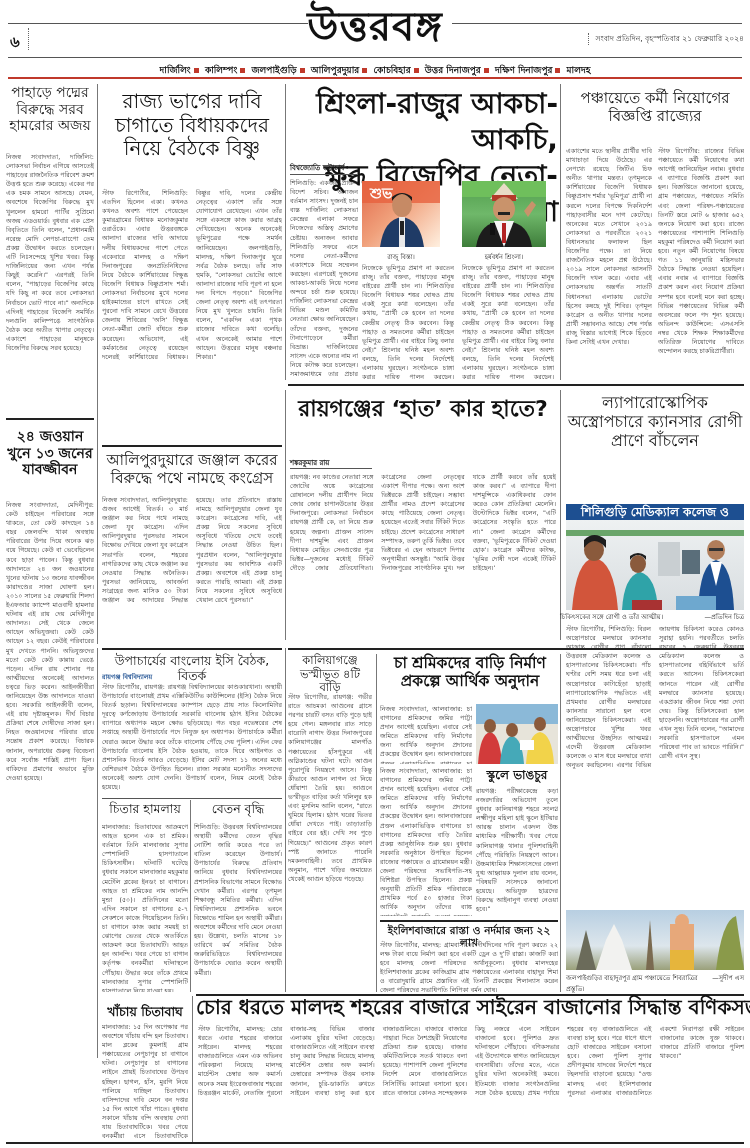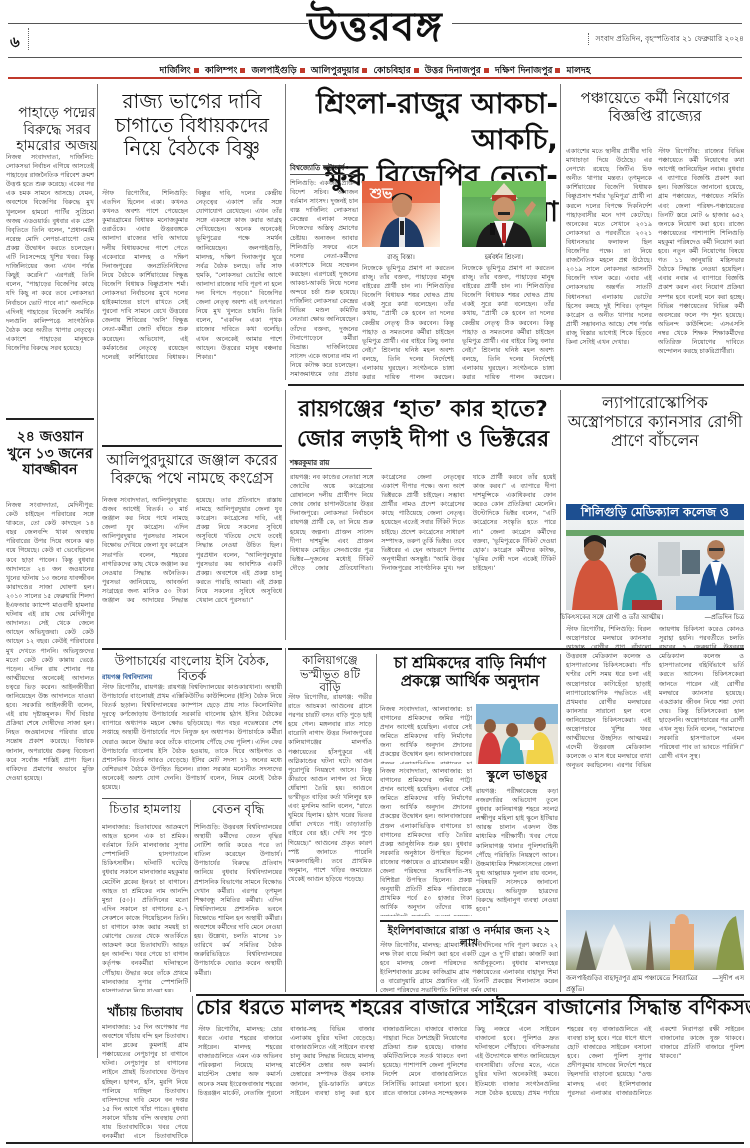--- a/index.html
+++ b/index.html
@@ -49,21 +49,21 @@
   <span class="item">কালিম্পং</span><span class="sep"></span>
   <span class="item">জলপাইগুড়ি</span><span class="sep"></span>
   <span class="item">আলিপুরদুয়ার</span><span class="sep"></span>
   <span class="item">কোচবিহার</span><span class="sep"></span>
   <span class="item">উত্তর দিনাজপুর</span><span class="sep"></span>
   <span class="item">দক্ষিণ দিনাজপুর</span><span class="sep"></span>
   <span class="item">মালদহ</span>
 </div>
 <div class="rule red" style="left:8px; width:734px; top:77px;"></div>
 
-<div class="hl" style="left:6px; top:104px; width:88px; font-size:14px;margin-left:7px;">পাহাড়ে পদ্মের বিরুদ্ধে সরব হামরোর অজয়</div>
+<div class="hl" style="left:6px; top:84px; width:88px; font-size:14px;">পাহাড়ে পদ্মের বিরুদ্ধে সরব হামরোর অজয়</div>
 <div class="body" style="left:6px; top:152px; width:88px; height:262px;">নিজস্ব সংবাদদাতা, দার্জিলিং: লোকসভা নির্বাচন এগিয়ে আসতেই পাহাড়ের রাজনৈতিক পরিবেশ ক্রমশ উত্তপ্ত হতে শুরু করেছে। একের পর এক চমক সামনে আসছে। যেমন, অবশেষে বিজেপির বিরুদ্ধে মুখ খুললেন হামরো পার্টির সুপ্রিমো অজয় এডওয়ার্ড। বুধবার এক প্রেস বিবৃতিতে তিনি বলেন, "প্রধানমন্ত্রী নরেন্দ্র মোদি লেপচা-রাপেো তেম প্রকল্প উদ্বোধন করতে চলেছেন। এটি নিঃসন্দেহে খুশির খবর। কিন্তু দার্জিলিংয়ের জন্য এখন পর্যন্ত কিছুই করেনি।" এরপরই তিনি বলেন, "পাহাড়ের বিজেপির কাছে যদি কিছু না করে তবে লোকসভা নির্বাচনে ভোট পাবে না।" অন্যদিকে এদিনই পাহাড়ের বিজেপি সমর্থিত দলগুলি কালিম্পঙে সাংগঠনিক বৈঠক করে অতীত থাপার নেতৃত্বে। একাংশে পাহাড়ের মানুষকে বিজেপির বিরুদ্ধে সরব হয়েছে।</div>
 <div class="vrule" style="left:97px; top:84px; height:560px;"></div>
 
 <div class="hl" style="left:102px; top:90px; width:180px; font-size:20px; font-weight:normal;">রাজ্য ভাগের দাবি চাগাতে বিধায়কদের নিয়ে বৈঠকে বিষ্ণু</div>
 <div class="body cols2" style="left:102px; top:188px; width:180px; height:250px;">স্টাফ রিপোর্টার, শিলিগুড়ি: এতদিন ছিলেন একা। কখনও কখনও অবশ্য পাশে পেয়েছেন কুমারগ্রামের বিধায়ক মনোজকুমার ওরাওঁকে। এবার উত্তরবঙ্গকে আলাদা রাজ্যের দাবি আদায়ে দলীয় বিধায়কদের পাশে পেতে একেবারে মালদহ ও দক্ষিণ দিনাজপুরের জনপ্রতিনিধিদের নিয়ে বৈঠকে কার্শিয়াংয়ের বিক্ষুব্ধ বিজেপি বিধায়ক বিষ্ণুপ্রসাদ শর্মা। লোকসভা নির্বাচনের মুখে দলের হাইকমান্ডের চাপে রাখতে সেই পুরনো দাবি সামনে রেখে উত্তরের জেলায় শিবিরের 'অসি' বিক্ষুব্ধ নেতা-কর্মীরা জোট বাঁধতে শুরু করেছেন। অভিযোগ, এই কর্মকাণ্ডের নেতৃত্বে রয়েছেন দলেরই কার্শিয়াংয়ের বিধায়ক। বিষ্ণুর দাবি, দলের কেন্দ্রীয় নেতৃত্বের একাংশ তাঁর সঙ্গে যোগাযোগ রেখেছেন। এখন তাঁর সঙ্গে একসঙ্গে কাজ করার আগ্রহ দেখিয়েছেন। অনেক অনেকেই ভূমিপুত্রের পক্ষে সমর্থন জানিয়েছেন। জলপাইগুড়ি, মালদহ, দক্ষিণ দিনাজপুর ঘুরে সর্বত্র বৈঠক চলছে। তাঁর সাফ হুমকি, "লোকসভা ভোটের আগে আলাদা রাজ্যের দাবি পূরণ না হলে দল বিপদে পড়বে।" বিজেপির জেলা নেতৃত্ব অবশ্য এই তৎপরতা নিয়ে মুখ খুলতে চায়নি। তিনি বলেন, "একদিন একা পৃথক রাজ্যের দাবিতে কথা বলেছি। এখন অনেকেই আমার পাশে আছেন। উত্তরের মানুষ বঞ্চনার শিকার।"</div>
 <div class="vrule" style="left:285px; top:84px; height:296px;"></div>
 
 <div class="hl" style="left:288px; top:86px; width:270px; font-size:28px; font-weight:bold; line-height:36px;text-align:right;">
   <div>শ্রিংলা-রাজুর আকচা-আকচি,</div>
   <div>ক্ষুব্ধ বিজেপির নেতা-কর্মীরা</div>
@@ -118,21 +118,20 @@
 <div class="hl" style="left:6px; top:428px; width:88px; font-size:14px; font-weight:bold;">২৪ জওয়ান খুনে ১৩ জনের যাবজ্জীবন</div>
 <div class="body" style="left:6px; top:500px; width:88px; height:500px;">নিজস্ব সংবাদদাতা, মেদিনীপুর: কেউ চাইছেন পরিবারের সঙ্গে থাকতে, তো কেউ কাদছেন ১৪ বছর জেলবন্দি থাকা অবস্থায় পরিবারের উপর দিয়ে অনেক ঝড় বয়ে গিয়েছে। কেউ বা ভেবেছিলেন কবে ছাড়া পাবেন। কিন্তু বুধবার আদালতে ২৪ জন জওয়ানের খুনের ঘটনায় ১৩ জনের যাবজ্জীবন কারাদণ্ডের সাজা ঘোষণা হল। ২০১০ সালের ১৫ ফেব্রুয়ারি শিলদা ইএফআর ক্যাম্পে মাওবাদী হামলার ঘটনায় এই রায় দেয় মেদিনীপুর আদালত। সেই থেকে জেলে আছেন অভিযুক্তরা। কেউ কেউ আছেন ১২ বছর। কেউই পরিবারের মুখ দেখতে পাননি। অভিযুক্তদের মতো কেউ কেউ কান্নায় ভেঙে পড়েন। এদিন রায় শোনার পর আত্মীয়দের অনেকেই আদালত চত্বরে ভিড় করেন। আইনজীবীরা জানিয়েছেন উচ্চ আদালতে যাওয়া হবে। সরকারি আইনজীবী বলেন, এই রায় দৃষ্টান্তমূলক। দীর্ঘ বিচার প্রক্রিয়া শেষে দোষীদের সাজা হল। নিহত জওয়ানদের পরিবার রায়ে সন্তোষ প্রকাশ করেছে। বিচারক জানান, অপরাধের গুরুত্ব বিবেচনা করে সর্বোচ্চ শাস্তিই প্রাপ্য ছিল। বাকিদের প্রমাণের অভাবে মুক্তি দেওয়া হয়েছে।</div>
 
 <div class="rule thick" style="left:102px; width:180px; top:445px;"></div>
 <div class="hl" style="left:102px; top:452px; width:180px; font-size:15px;">আলিপুরদুয়ারে জঞ্জাল করের বিরুদ্ধে পথে নামছে কংগ্রেস</div>
 <div class="body cols2" style="left:102px; top:495px; width:180px; height:150px;">নিজস্ব সংবাদদাতা, আলিপুরদুয়ার: গুজব আগেই বিতর্ক। ৩ মার্চ জঞ্জাল কর নিয়ে পথে নামছে জেলা যুব কংগ্রেস। এদিন আলিপুরদুয়ার পুরসভার সামনে বিক্ষোভ দেখিয়ে জেলা যুব কংগ্রেস সভাপতি বলেন, শহরের নাগরিকদের কাছ থেকে জঞ্জাল কর নেওয়ার সিদ্ধান্ত অনৈতিক। পুরসভা জানিয়েছে, আবর্জনা সংগ্রহের জন্য মাসিক ৫০ টাকা জঞ্জাল কর আদায়ের সিদ্ধান্ত হয়েছে। তার প্রতিবাদে রাস্তায় নামছে আলিপুরদুয়ার জেলা যুব কংগ্রেস। কংগ্রেসের দাবি, এই প্রকল্প নিয়ে সকলের সুবিধে অসুবিধে খতিয়ে দেখে তবেই সিদ্ধান্ত নেওয়া উচিত ছিল। পুরপ্রধান বলেন, "আলিপুরদুয়ার পুরসভার কয় আবশ্যিক একটি প্রকল্প। অবশেষে এই প্রকল্প চালু করতে পারছি আমরা। এই প্রকল্প নিয়ে সকলের সুবিধে অসুবিধে খেয়াল রেখে পুরসভা।"</div>
 <div class="vrule" style="left:285px; top:390px; height:250px;"></div>
 
 <div class="hl" style="left:288px; top:394px; width:270px; font-size:22px; font-weight:bold; line-height:30px;">
   <div>রায়গঞ্জের ‘হাত’ কার হাতে?</div>
-  <div>জোর লড়াই দীপা ও ভিক্টরের</div>
 </div>
 <div class="byline" style="left:290px; top:457px;">শঙ্করকুমার রায়</div>
 <div class="rule" style="left:290px; width:82px; top:468px;"></div>
 <div class="body cols3" style="left:290px; top:472px; width:266px; height:170px;">রায়গঞ্জ: নব কাণ্ডের নেতারা সঙ্গে জোটের অঙ্কে কংগ্রেসের রোষানলে দলীয় প্রার্থীপদ নিয়ে জোর জোর চাপানউতোর উত্তর দিনাজপুরে। লোকসভা নির্বাচনে রায়গঞ্জ প্রার্থী কে, তা নিয়ে শুরু হয়েছে জল্পনা। প্রাক্তন সাংসদ দীপা দাশমুন্সি এবং প্রাক্তন বিধায়ক মোহিত সেনগুপ্তের পুত্র ভিক্টর—দুজনের মধ্যেই টিকিট দৌড়ে জোর প্রতিযোগিতা। কংগ্রেসের জেলা নেতৃত্বের একাংশ দীপার পক্ষে। অন্য অংশ ভিক্টরকে প্রার্থী চাইছেন। সম্ভাব্য প্রার্থীর নামও প্রদেশ কংগ্রেসের কাছে পাঠিয়েছে জেলা নেতৃত্ব। হয়েছেন এতেই সবার টিকিট দিতে চাইছে। প্রদেশ কংগ্রেসের সাধারণ সম্পাদক, তরুণ তুর্কি ভিক্টর। তবে ভিক্টরের এ হেন আচরণে দিপার অনুগামীরা অসন্তুষ্ট। "আমি উত্তর দিনাজপুরের সাংগঠনিক মুখ। দল যাকে প্রার্থী করবে তাঁর হয়েই কাজ করব।" এ ব্যাপারে দীপা দাশমুন্সিকে একাধিকবার ফোন করেও কোন প্রতিক্রিয়া মেলেনি। উল্টোদিকে ভিক্টর বলেন, "এটি কংগ্রেসের সংস্কৃতি হতে পারে না।" জেলা কংগ্রেস কর্মীদের বক্তব্য, 'ভূমিপুত্রকে টিকিট দেওয়া হোক'। কংগ্রেস কর্মীদের কটাক্ষ, 'ভূমির দোষী দলে একেই টিকিট চাইছেন।'</div>
 <div class="vrule" style="left:560px; top:390px; height:250px;"></div>
 
 <div class="hl" style="left:566px; top:394px; width:178px; font-size:16px;">ল্যাপারোস্কোপিক অস্ত্রোপচারে ক্যানসার রোগী প্রাণে বাঁচলেন</div>
 <div class="banner" style="left:566px; top:504px; width:178px; height:16px;">শিলিগুড়ি মেডিক্যাল কলেজ ও হাসপাতালের নজির</div>
 <div class="photo" style="left:566px; top:520px; width:178px; height:90px; background:linear-gradient(180deg,#eef1f2 0%,#d8dde0 100%);">
   <svg width="178" height="90" viewBox="0 0 178 90">

